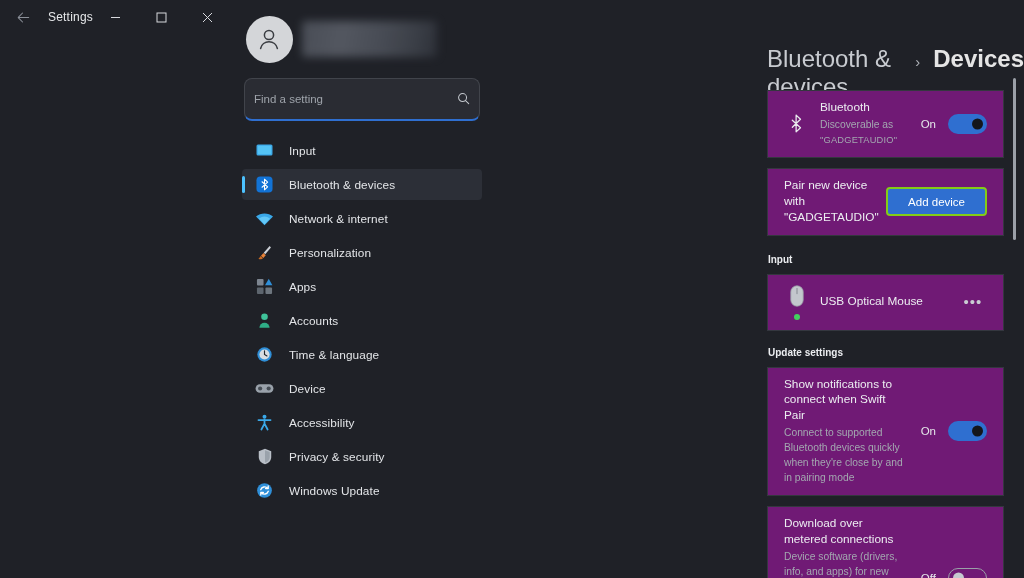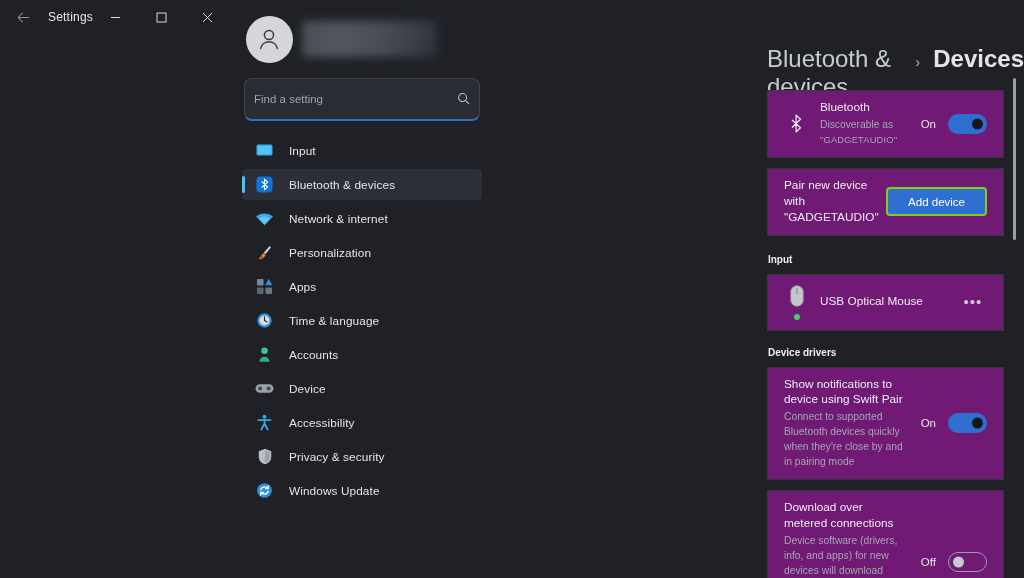--- a/index.html
+++ b/index.html
@@ -329,36 +329,36 @@
               <rect x="10" y="10" width="7" height="7" rx="1" fill="#6d757e"></rect>
               <path d="M13.5 0.8 17.4 7.7h-7.8z" fill="#2f8fd8"></path>
             </svg>
           </span>
           <span class="nav-label">Apps</span>
         </div>
 
         <div class="nav-item">
           <span class="nav-icon">
             <svg width="17" height="17" viewBox="0 0 18 18">
+              <circle cx="9" cy="5" r="3.5" fill="#3fc39a"></circle>
+              <path d="M3.6 16.8a5.4 5.4 0 0 1 10.8 0z" fill="#2fae87"></path>
+            </svg>
+          </span>
+          <span class="nav-label">Accounts</span>
+        </div>
+
+        <div class="nav-item">
+          <span class="nav-icon">
+            <svg width="17" height="17" viewBox="0 0 18 18">
               <circle cx="9" cy="9" r="7.6" fill="#2f8fd8"></circle>
               <circle cx="9" cy="9" r="5.4" fill="#d8dde2"></circle>
               <path d="M9 5.2V9l2.6 1.6" fill="none" stroke="#20262c" stroke-width="1.2" stroke-linecap="round"></path>
             </svg>
           </span>
           <span class="nav-label">Time &amp; language</span>
-        </div>
-
-        <div class="nav-item">
-          <span class="nav-icon">
-            <svg width="17" height="17" viewBox="0 0 18 18">
-              <circle cx="9" cy="5" r="3.5" fill="#3fc39a"></circle>
-              <path d="M3.6 16.8a5.4 5.4 0 0 1 10.8 0z" fill="#2fae87"></path>
-            </svg>
-          </span>
-          <span class="nav-label">Accounts</span>
         </div>
 
         <div class="nav-item">
           <span class="nav-icon">
             <svg width="19" height="13" viewBox="0 0 20 13">
               <rect x="0.6" y="2" width="18.8" height="9" rx="4.5" fill="#9aa2ab"></rect>
               <circle cx="5.4" cy="6.5" r="2.2" fill="#454c54"></circle>
               <circle cx="14.4" cy="6.5" r="2.2" fill="#454c54"></circle>
             </svg>
           </span>
@@ -455,26 +455,26 @@
             </div>
             <div class="row-text">
               <div class="row-title">USB Optical Mouse</div>
             </div>
             <div class="row-right">
               <div class="ellipsis-btn">•••</div>
             </div>
           </div>
         </div>
 
-        <div class="section-head">Device drivers</div>
+        <div class="section-head">Update settings</div>
 
         <div class="card">
           <div class="row" style="min-height:56px;">
             <div class="row-text">
-              <div class="row-title">Show notifications to device using Swift Pair</div>
+              <div class="row-title">Show notifications to connect when Swift Pair</div>
               <div class="row-sub">Connect to supported Bluetooth devices quickly when they're close by and in pairing mode</div>
             </div>
             <div class="row-right">
               <span class="toggle-label">On</span>
               <div class="toggle on">
                   <div class="knob"></div>
                 </div>
             </div>
           </div>
         </div>

